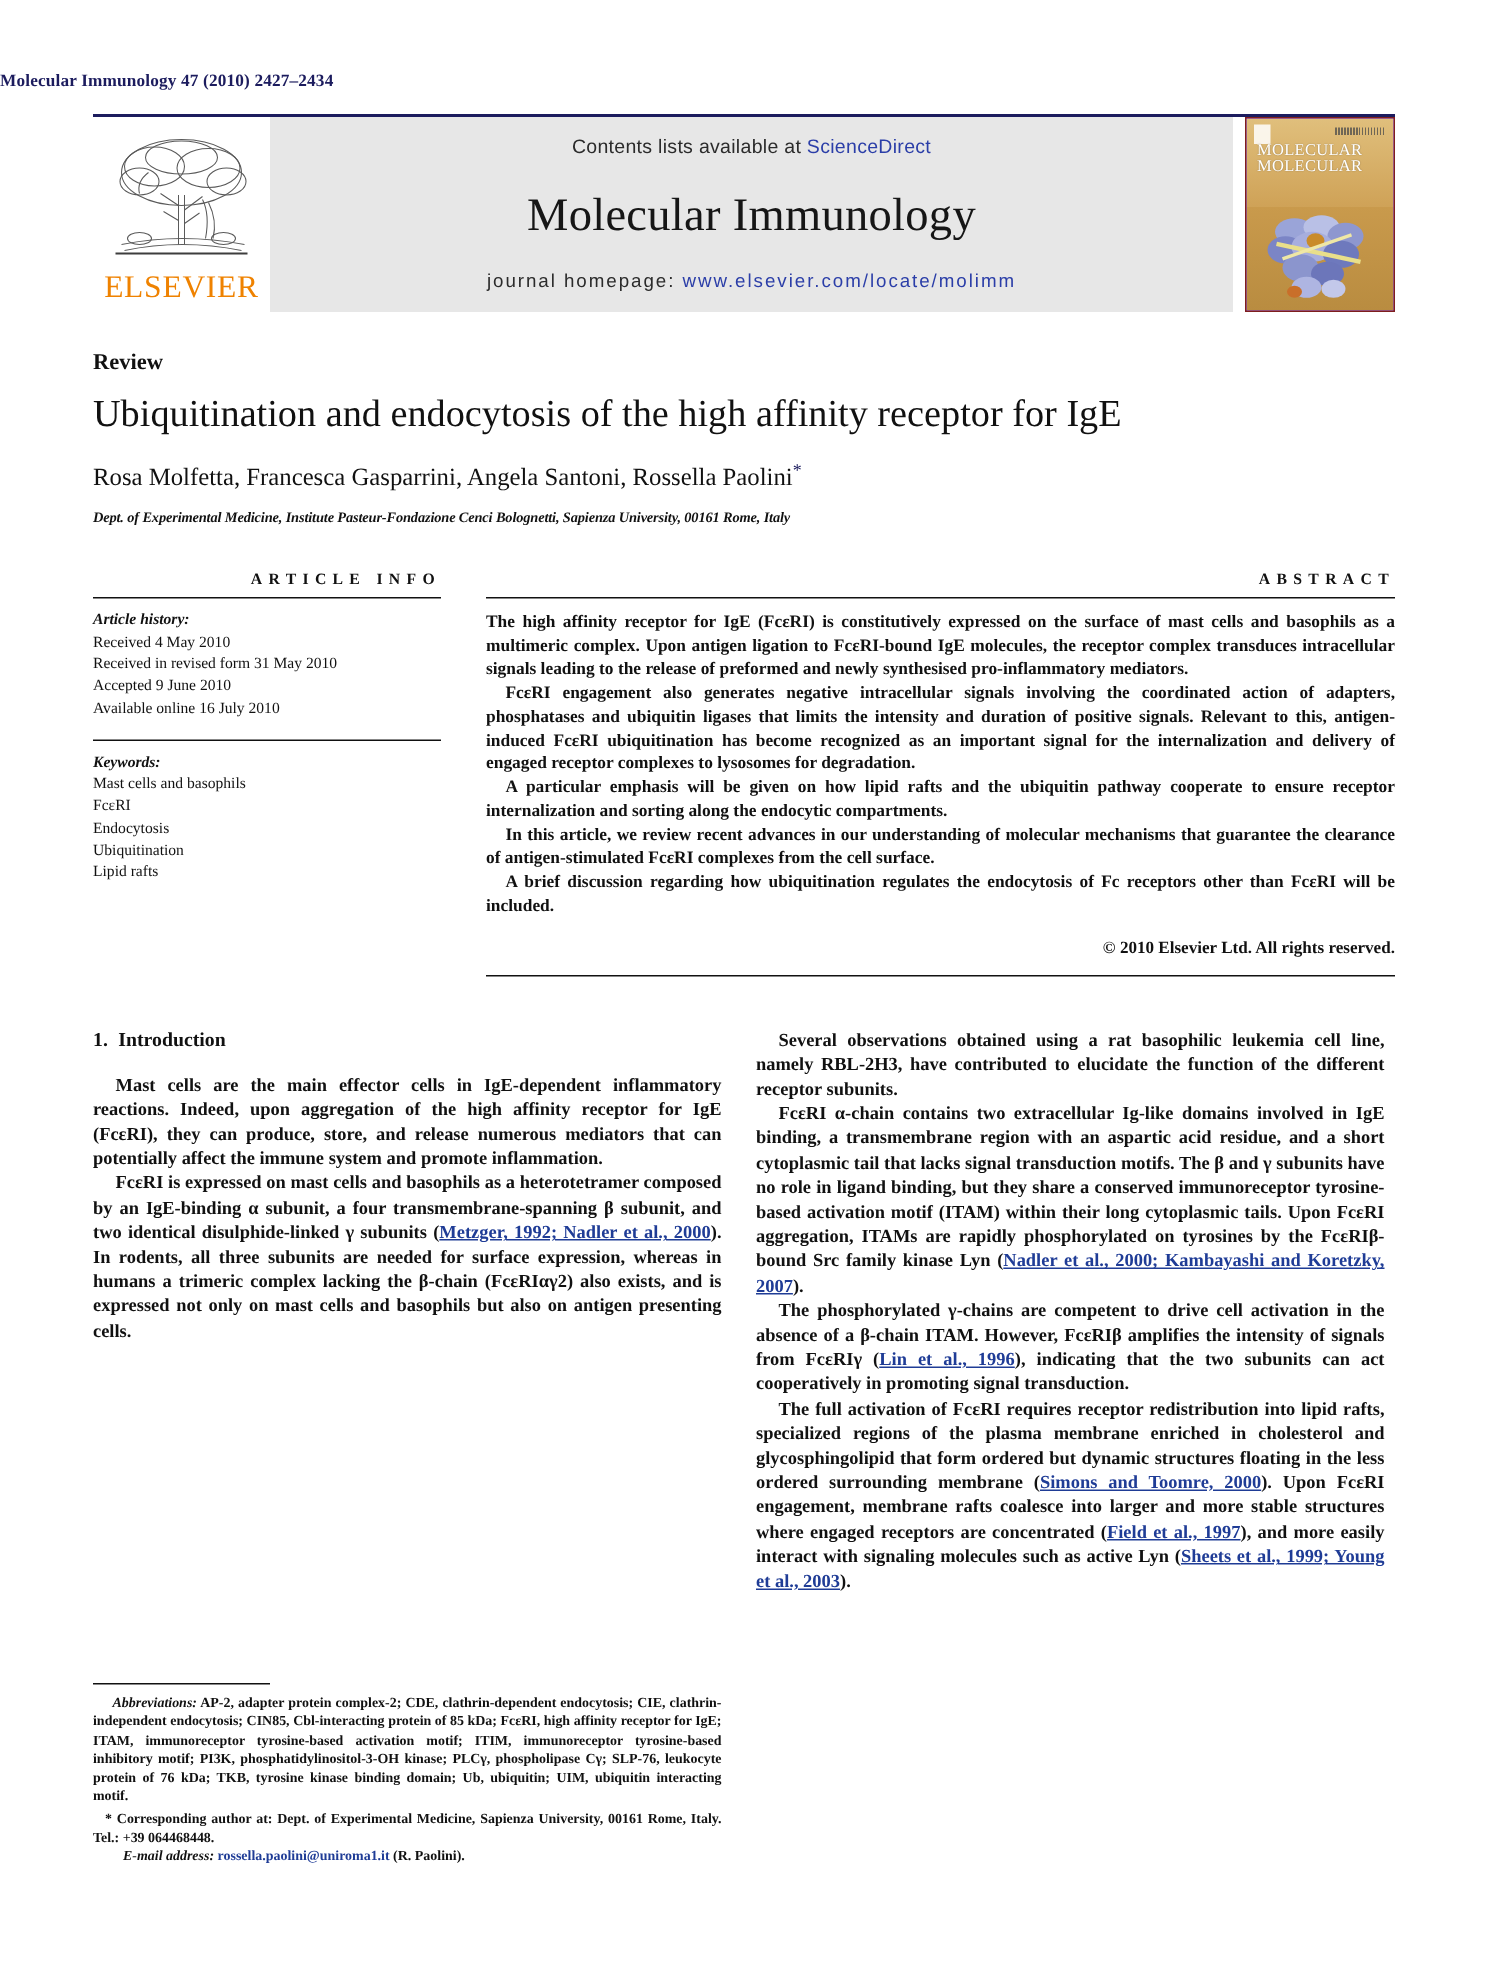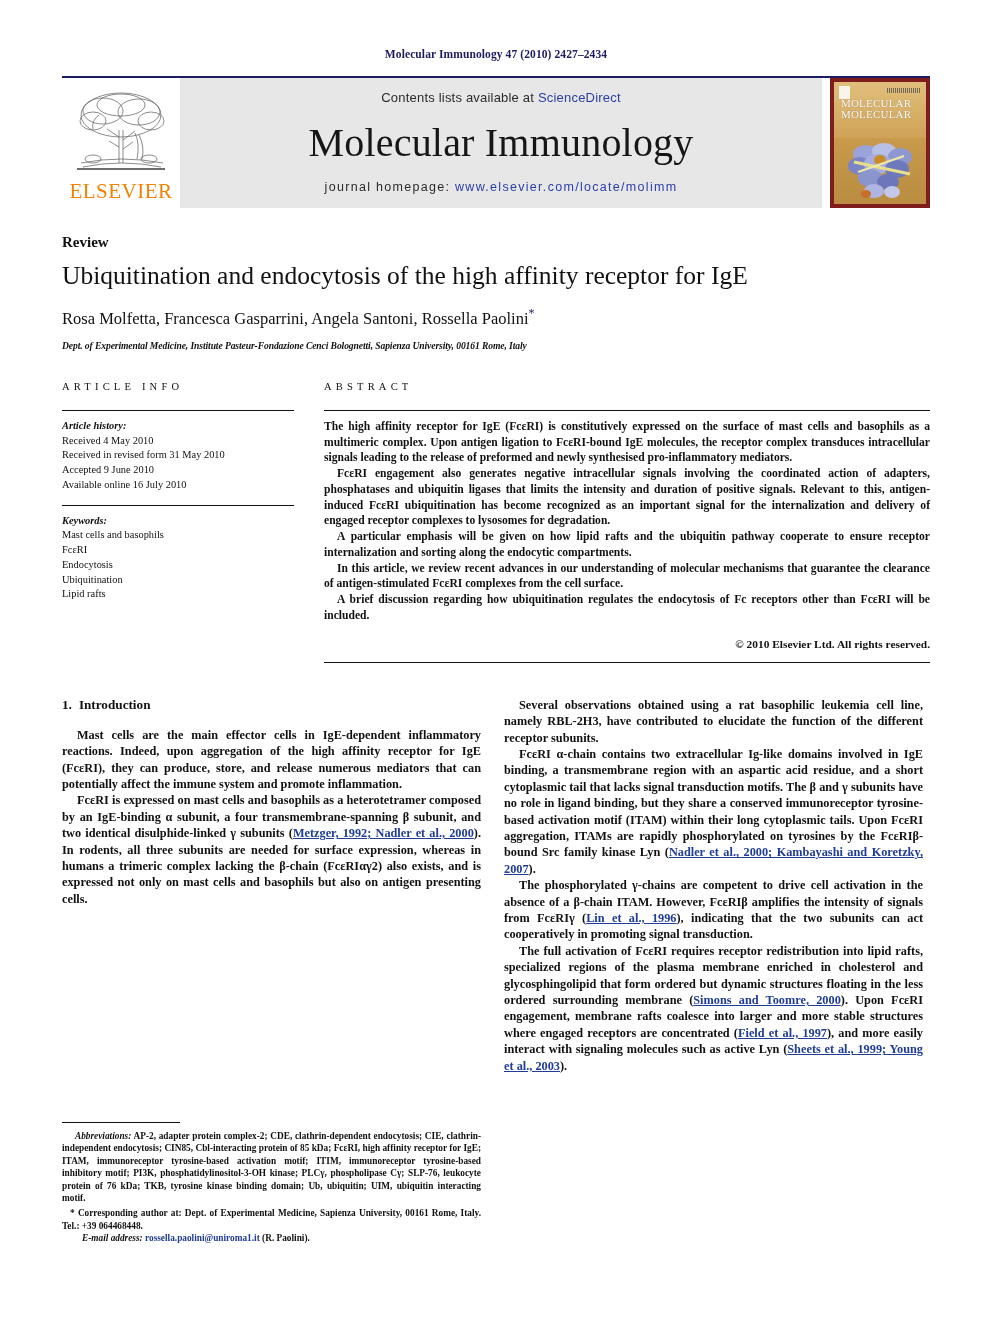--- a/index.html
+++ b/index.html
@@ -18,21 +18,20 @@
   .page {
     position: relative;
     width: 992px;
     height: 1323px;
     padding: 0;
     box-sizing: border-box;
   }
 
   
   .running-head {
-    text-align: center;
     font-size: 11.5px;
     font-weight: bold;
     color: #1c1c5e;
     letter-spacing: 0.1px;
     padding-top: 48px;
   }
 
   
   .masthead {
     margin: 16px 62px 0 62px;
@@ -80,39 +79,39 @@
     font-family: "Liberation Sans", sans-serif;
     font-size: 13px;
     color: #2b2b2b;
     letter-spacing: 0.2px;
   }
   .banner-top .sd {
     color: #2b3ea8;
   }
   .journal-name {
     font-family: "Liberation Serif", serif;
-    font-size: 40px;
+    font-size: 31px;
     color: #161616;
     letter-spacing: 0.2px;
     line-height: 1;
   }
   .banner-bottom {
     font-family: "Liberation Sans", sans-serif;
     font-size: 12.5px;
     color: #2b2b2b;
     letter-spacing: 1.3px;
   }
   .banner-bottom .url {
     color: #2b3ea8;
   }
   .cover-thumb {
     width: 100px;
     flex: 0 0 100px;
     margin-left: 8px;
-    border: 4px solid #7f1d1d;
+    border: 1px solid #7f1d1d;
     box-sizing: border-box;
     background: #8b5cf6;
     position: relative;
     overflow: hidden;
   }
   .cover-top {
     position: absolute;
     top: 0; left: 0; right: 0;
     height: 46%;
     background: linear-gradient(180deg,#e0bf7c 0%, #cfa257 100%);
@@ -204,24 +203,25 @@
   }
   .col-info {
     width: 232px;
     flex: 0 0 232px;
   }
   .col-abs {
     flex: 1 1 auto;
   }
   .sechead {
     font-size: 10.5px;
-    font-weight: normal;
+    font-weight: bold;
     letter-spacing: 4.2px;
     color: #111;
-    margin-bottom: 18px;
+    margin-bottom: 6px;
+    text-align: right;
   }
   .rule {
     border-top: 1.3px solid #111;
     margin: 0 0 8px 0;
   }
   .rule-thin {
     border-top: 1px solid #111;
     margin: 12px 0 8px 0;
   }
   .hist-label, .kw-label {
@@ -287,21 +287,21 @@
     margin: 0;
     text-indent: 15px;
     font-weight: bold;
   }
   .p + .p { margin-top: 0; }
   .cite { color: #1f3c96; text-decoration: underline; }
 
   
   .footnotes {
     position: absolute;
-    bottom: 12px;
+    bottom: 0;
     left: 0;
     width: 419px;
   }
   .fn-rule {
     border-top: 1.1px solid #111;
     width: 118px;
     margin-bottom: 7px;
   }
   .fn {
     font-size: 9.3px;

